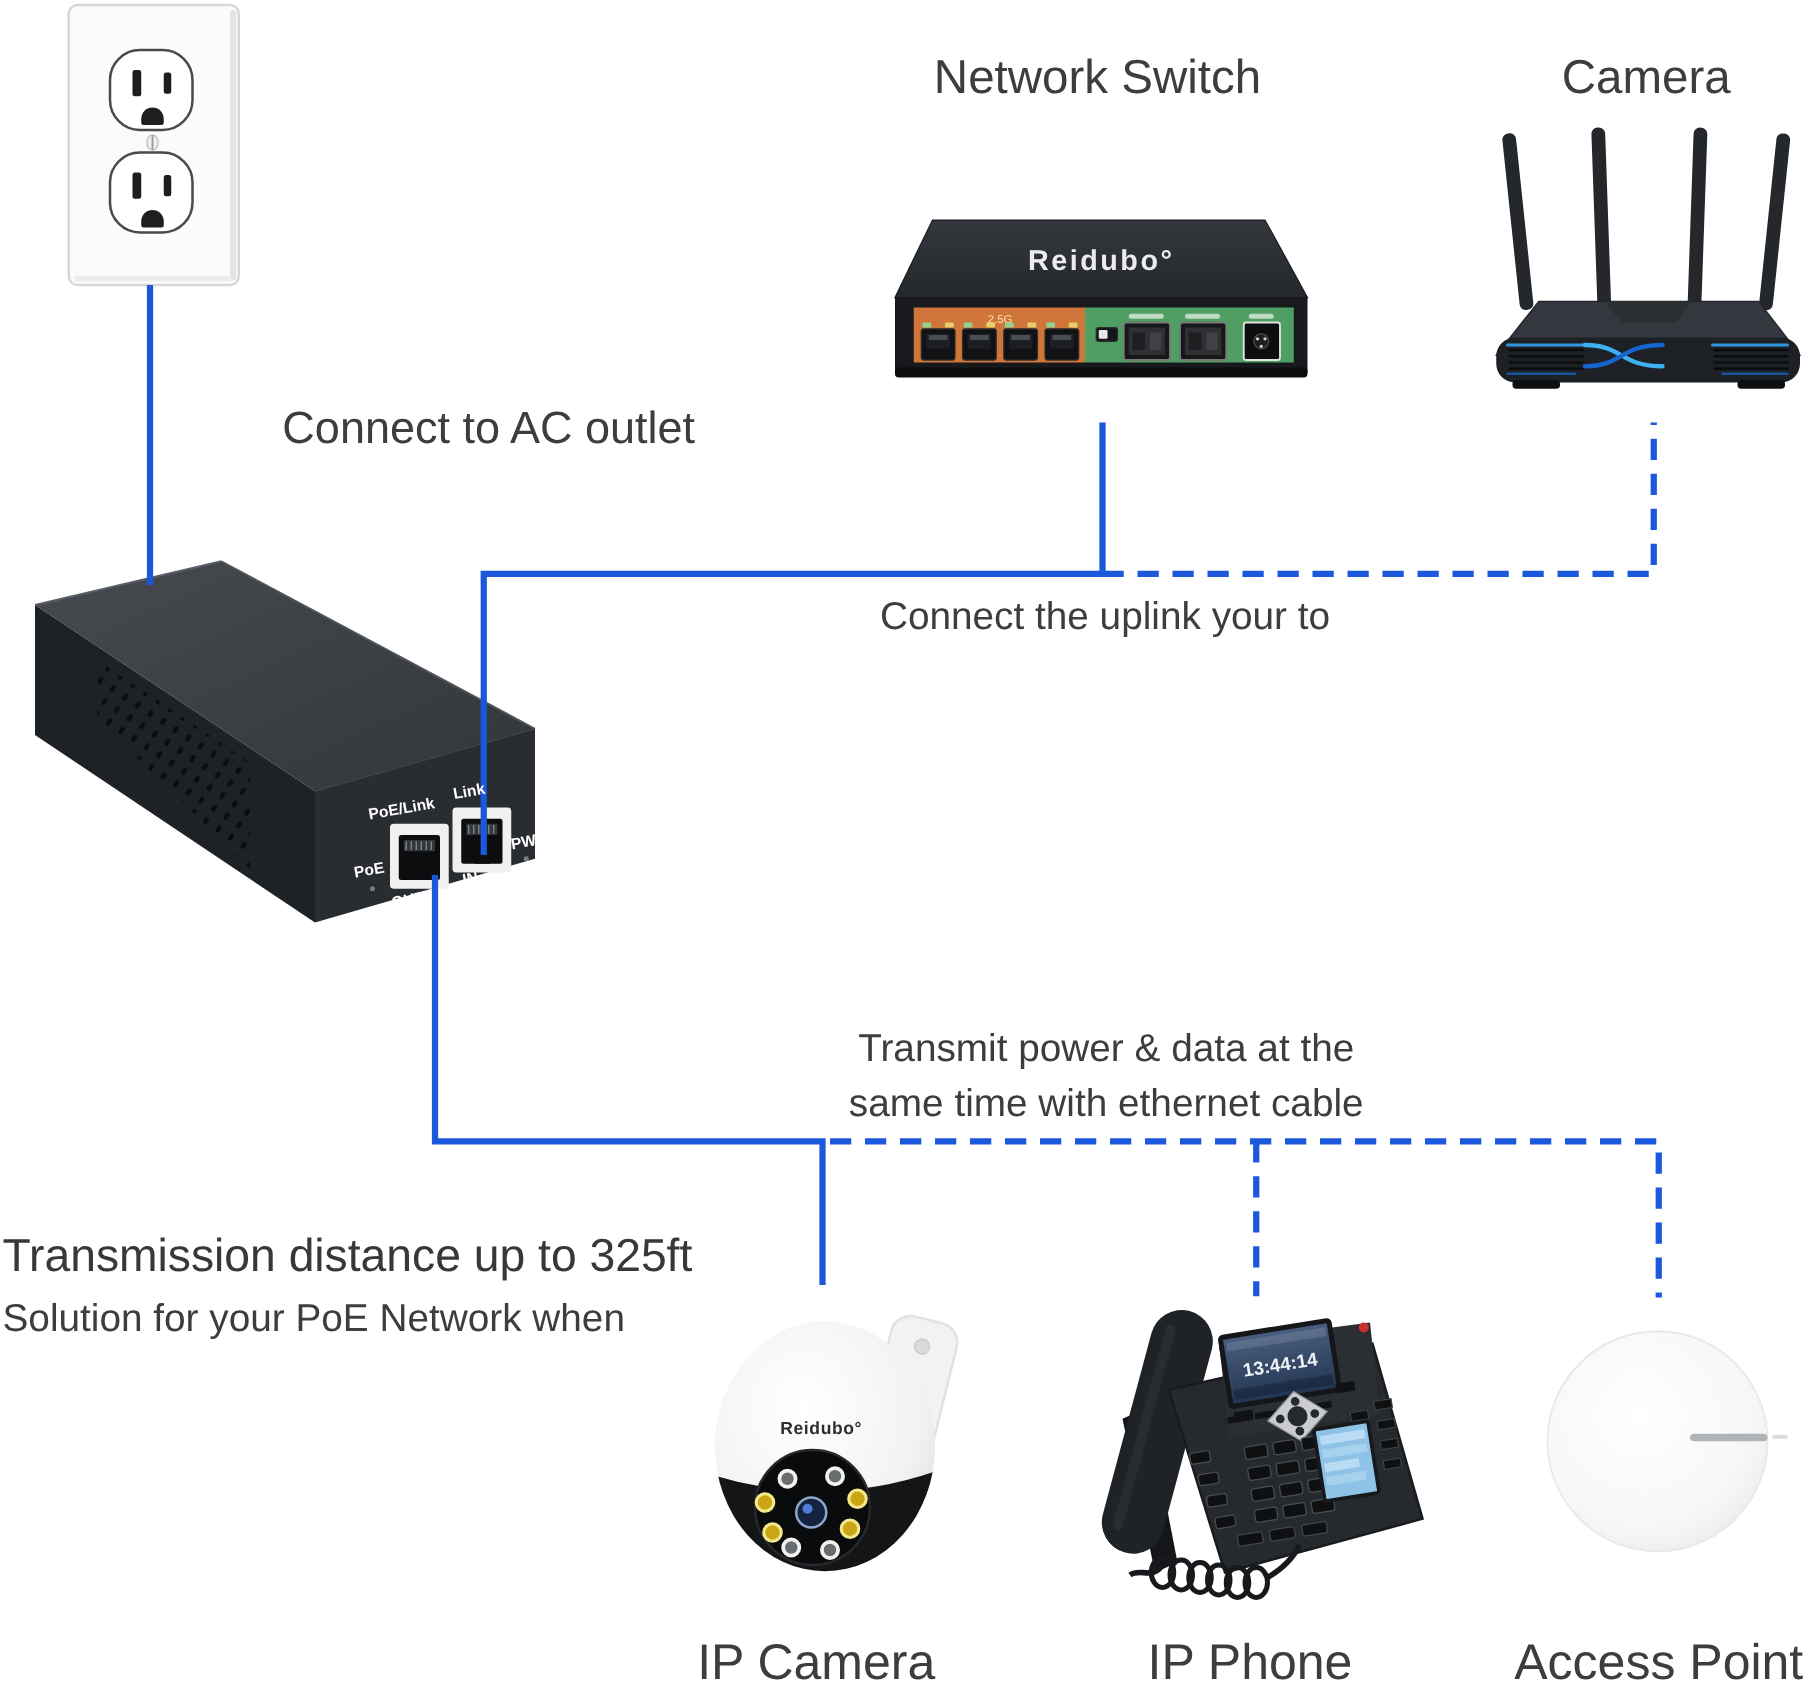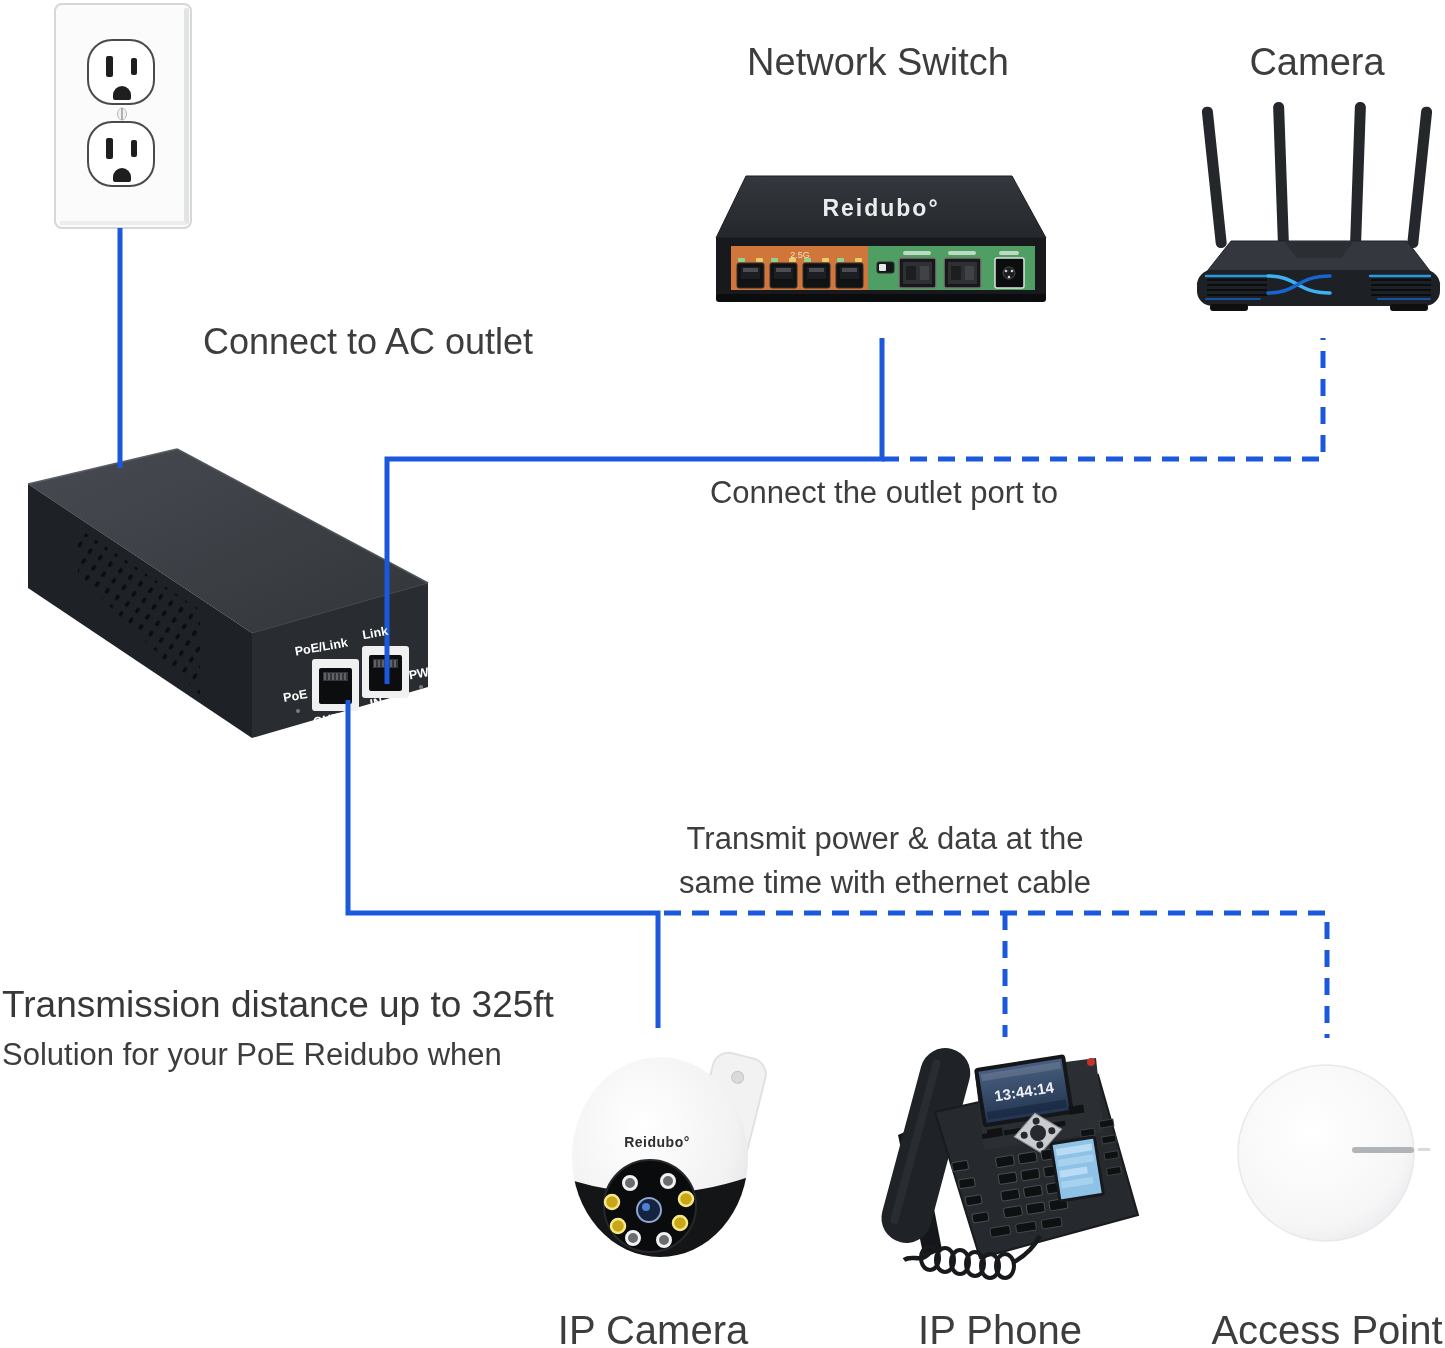--- a/index.html
+++ b/index.html
@@ -2,21 +2,21 @@
 <html><head>
 <meta charset="utf-8">
 <style>
   html,body{margin:0;padding:0;background:#ffffff;}
   .stage{position:relative;width:1445px;height:1348px;overflow:hidden;
          font-family:"Liberation Sans",sans-serif;background:#ffffff;}
   .scene{position:absolute;left:0;top:0;width:1445px;height:1348px;}
   .t{position:absolute;color:#3d3d3d;white-space:nowrap;line-height:1.1;}
   .ctr{transform:translateX(-50%);}
   .lbl{font-size:38px;}
-  .mid{font-size:36px;}
+  .mid{font-size:36px;margin-left:23px;}
   .ann{font-size:31px;}
   .head{font-size:37px;font-weight:normal;color:#383838;margin-top:26px;}
   .sol{font-size:31px;}
   .lbl2{font-size:40px;}
   .cab{fill:none;stroke:#1b58dc;stroke-width:5;}
   .dash{stroke-dasharray:17 11;}
   .plabel{fill:#ffffff;font-size:12.5px;font-weight:bold;font-family:"Liberation Sans",sans-serif;}
 </style>
 </head>
 <body>
@@ -339,21 +339,21 @@
     <text class="plabel" x="296" y="700" text-anchor="middle" transform="rotate(-10 296 700)">PoE</text>
     <text class="plabel" x="424" y="677" text-anchor="middle" transform="rotate(-10 424 677)">PWR</text>
     <text class="plabel" x="327" y="724" text-anchor="middle" transform="rotate(-10 327 724)">OUT</text>
     <text class="plabel" x="377" y="707" text-anchor="middle" transform="rotate(-10 377 707)">IN</text>
   </g>
 </svg>
 
   <div class="t lbl ctr" style="left:878px;top:42px;text-align:right;">Network Switch</div>
   <div class="t lbl ctr" style="left:1317px;top:42px;">Camera</div>
   <div class="t mid ctr" style="left:368px;top:322px;">Connect to AC outlet</div>
-  <div class="t ann ctr" style="left:884px;top:476px;">Connect the outlet port to</div>
+  <div class="t ann ctr" style="left:884px;top:476px;">Connect the uplink your to</div>
   <div class="t ann ctr" style="left:885px;top:866px;">same time with ethernet cable</div>
   <div class="t ann ctr" style="left:885px;top:822px;">Transmit power &amp; data at the</div>
   <div class="t head" style="left:2px;top:959px;">Transmission distance up to 325ft</div>
-  <div class="t sol" style="left:2px;top:1038px;">Solution for your PoE Reidubo when</div>
+  <div class="t sol" style="left:2px;top:1038px;">Solution for your PoE Network when</div>
   <div class="t lbl2 ctr" style="left:653px;top:1308px;">IP Camera</div>
   <div class="t lbl2 ctr" style="left:1000px;top:1308px;">IP Phone</div>
   <div class="t lbl2 ctr" style="left:1327px;top:1308px;">Access Point</div>
 </div>
 
 </body></html>

